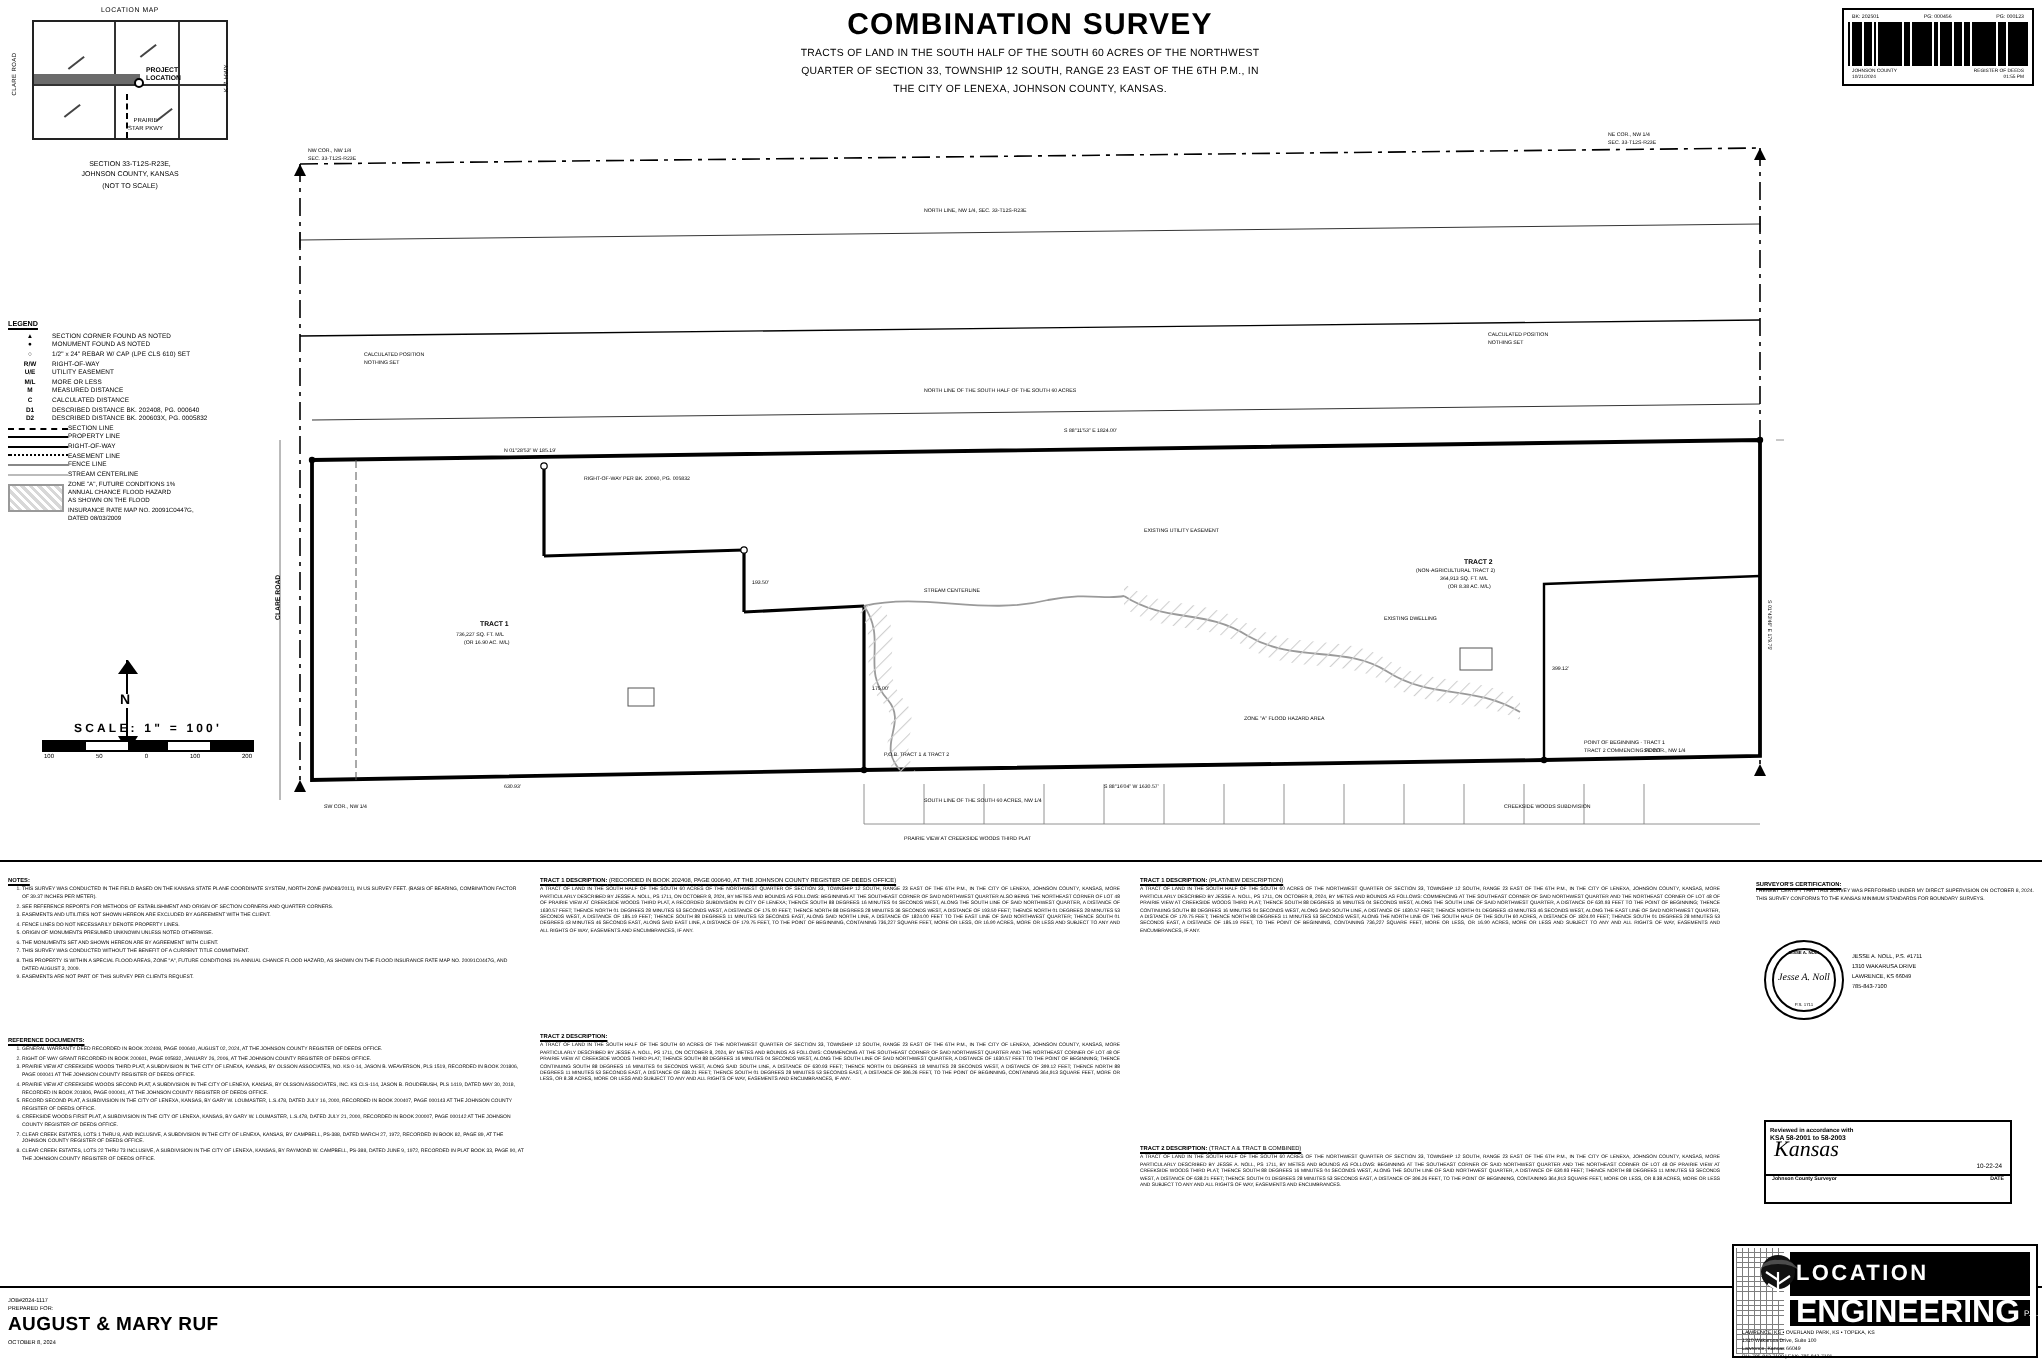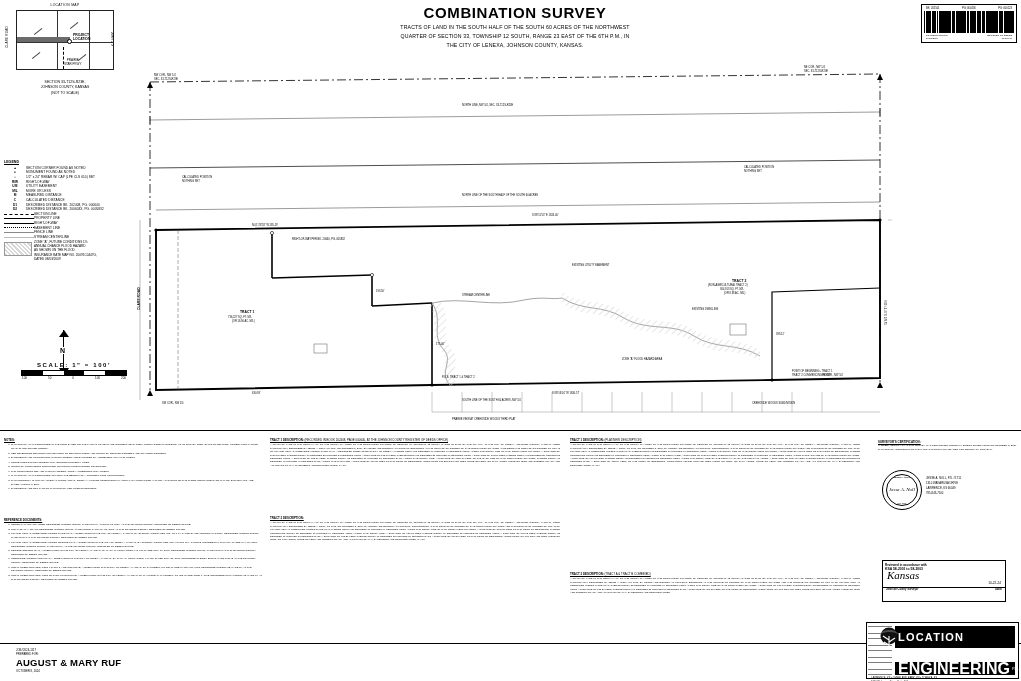--- a/index.html
+++ b/index.html
@@ -87,21 +87,21 @@
   
   #logo{left:866px;top:622px;width:151px;height:55px;border:1px solid #000;background:#fff;}
   #logoband{margin:3px 3px 0 28px;height:22px;background:#000;color:#fff;display:flex;align-items:center;}
   #logoband span{font-size:11px;font-weight:bold;letter-spacing:1.2px;padding-left:3px;}
   #tree{position:absolute;left:5px;top:4px;width:34px;height:24px;}
   #logoinfo{margin:2px 3px 0 4px;font-size:2.6px;line-height:1.5;}
   #gridpat{position:absolute;left:1px;top:1px;width:24px;height:53px;
     background:repeating-linear-gradient(0deg,#000 0 .4px,transparent .4px 2.4px),
                repeating-linear-gradient(90deg,#000 0 .4px,transparent .4px 3px);opacity:.5;}
   
-  #owner{left:16px;top:648px;width:190px;}
+  #owner{left:4px;top:648px;width:190px;}
   #owner .job{font-size:2.8px;line-height:1.5;}
   #owner .nm{font-size:9.5px;font-weight:bold;letter-spacing:.2px;margin-top:1px;}
   #owner .dt{font-size:2.8px;margin-top:1px;}
   #botrule{left:0;top:643px;width:1021px;height:.6px;background:#000;}
   #divrule{left:0;top:430px;width:1021px;height:.6px;background:#000;}
 </style>
 </head>
 <body>
 
 <div class="abs" id="locmap">
@@ -562,21 +562,21 @@
 <div class="abs" id="logo">
   <div id="gridpat"></div>
   <svg id="tree" viewBox="0 0 34 24">
     <circle cx="17" cy="9" r="8.5" fill="#111"></circle>
     <path d="M17 9 L17 23 M17 13 L11 9 M17 15 L23 11 M17 18 L12 15" stroke="#fff" stroke-width="1.1" fill="none"></path>
     <path d="M6 9 q5 -7 11 -6 q7 -1 11 6 q-3 -4 -11 -4 q-7 0 -11 4Z" fill="#fff" opacity=".25"></path>
   </svg>
   <div id="logoband">
     <span>LOCATION</span>
   </div>
-  <div style="margin:14px 3px 0 28px;background:#000;color:#fff;height:13px;display:flex;align-items:center">
+  <div style="margin:2px 3px 0 28px;background:#000;color:#fff;height:13px;display:flex;align-items:center">
     <span class="e2" style="padding-left:3px;font-weight:bold">ENGINEERING</span>
     <span style="font-size:4px;padding-left:2px">P.A.</span>
   </div>
   <div id="logoinfo">
     <div>LAWRENCE, KS • OVERLAND PARK, KS • TOPEKA, KS</div>
     <div>1310 Wakarusa Drive, Suite 100</div>
     <div>Lawrence, Kansas 66049</div>
     <div>PH: 785.843.7100  |  FAX: 785.843.7101</div>
     <div>info@landplan-pa.com  |  www.landplan-pa.com</div>
   </div>

